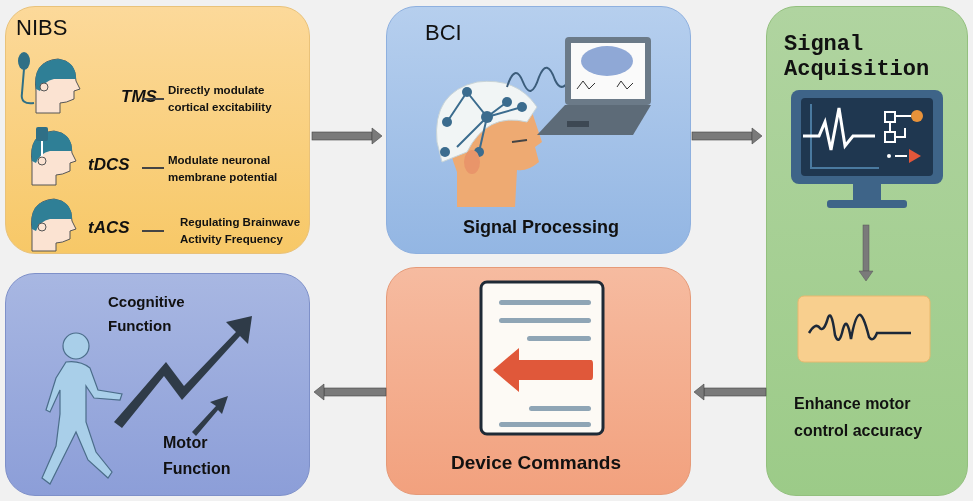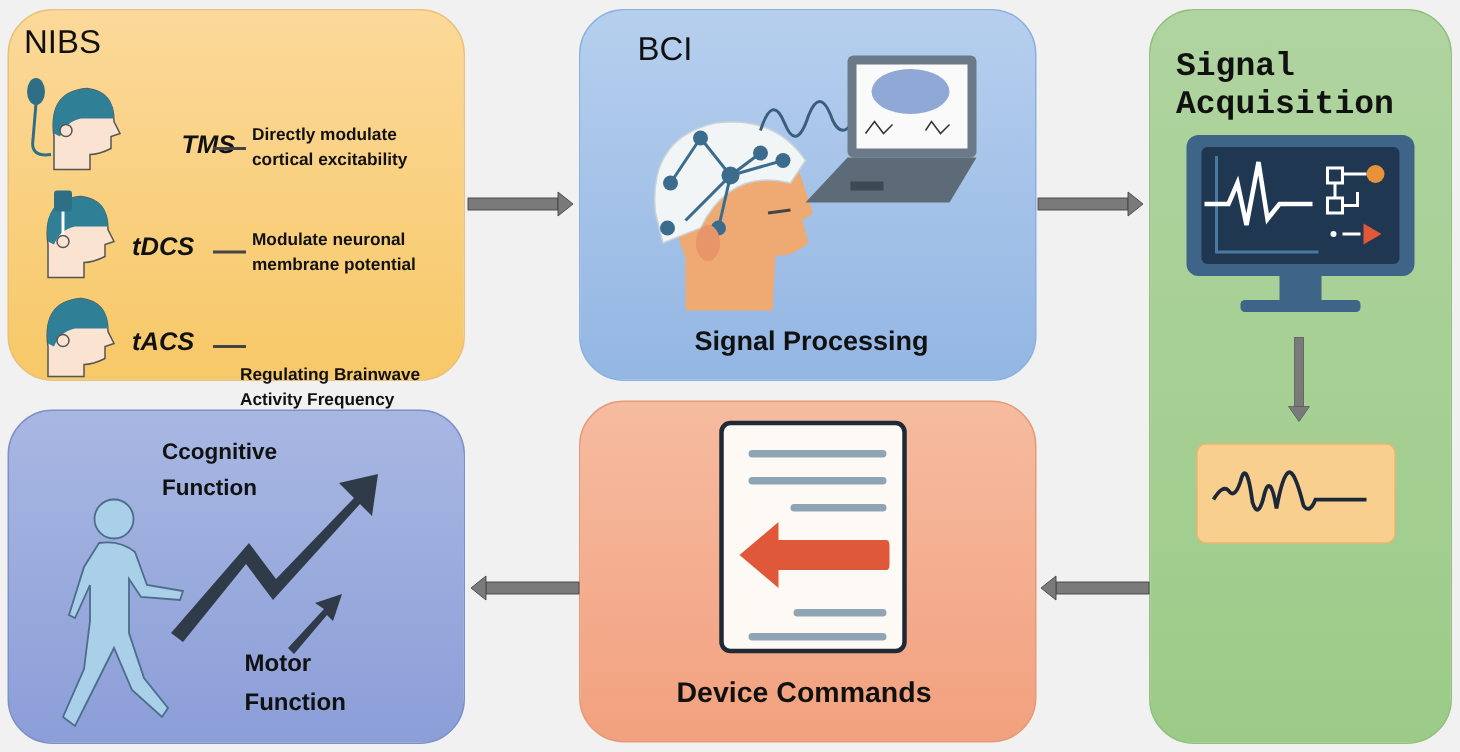--- a/index.html
+++ b/index.html
@@ -54,21 +54,21 @@
 
   <div class="tech" style="left:82px;top:148px;">tDCS</div>
   <div class="dash" style="left:136px;top:160px;"></div>
   <div class="desc" style="left:162px;top:145px;">
     <div>Modulate neuronal</div>
     <div>membrane potential</div>
   </div>
 
   <div class="tech" style="left:82px;top:211px;">tACS</div>
   <div class="dash" style="left:136px;top:223px;"></div>
-  <div class="desc" style="left:154px;top:207px;margin-top:28px;">
+  <div class="desc" style="left:174px;top:207px;">
     <div>Regulating Brainwave</div>
     <div>Activity Frequency</div>
   </div>
 </div>
 
 <div class="box" id="bci">
   <div class="title" style="left:38px;top:13px;">BCI</div>
   <svg style="left:40px;top:55px;" width="130" height="150" viewBox="0 0 130 150">
     <path d="M30 145 L30 110 Q10 60 40 30 Q80 10 105 50 L115 80 L108 85 L112 100 Q100 110 90 108 L88 145 Z" fill="#eeaa72"></path>
     <path d="M10 80 Q5 30 50 20 Q90 15 110 45 L100 60 Q60 50 40 90 L15 100 Z" fill="#f1f5f5" stroke="#c8d4d8"></path>
@@ -116,20 +116,24 @@
   </svg>
 
   <svg class="arrow" style="left:91px;top:218px;" width="16" height="58" viewBox="0 0 16 58">
     <rect x="5" y="0" width="6" height="46" fill="#7a7a7a" stroke="#555" stroke-width="0.5"></rect>
     <path d="M1 46 L15 46 L8 56 Z" fill="#7a7a7a" stroke="#555" stroke-width="0.5"></path>
   </svg>
   <svg style="left:30px;top:288px;" width="134" height="68" viewBox="0 0 134 68">
     <rect x="1" y="1" width="132" height="66" rx="6" fill="#f8cf8e" stroke="#e8b86f"></rect>
     <path d="M12 38 Q18 28 22 32 Q26 38 30 26 Q34 10 38 40 Q42 52 46 34 Q50 20 54 44 Q58 22 62 20 Q66 18 72 42 Q76 48 80 38 L114 38" stroke="#1c2838" stroke-width="2.5" fill="none"></path>
   </svg>
+  <div class="lbl" style="left:27px;top:383px;font-size:16px;line-height:27px;">
+    <div>Enhance motor</div>
+    <div>control accuracy</div>
+  </div>
 </div>
 
 <div class="box" id="device">
   <svg style="left:92px;top:12px;" width="128" height="160" viewBox="0 0 128 160">
     <rect x="2" y="2" width="122" height="152" rx="6" fill="#fdfaf5" stroke="#1f2a36" stroke-width="3"></rect>
     <rect x="20" y="20" width="92" height="5" rx="2.5" fill="#8fa5b5"></rect>
     <rect x="20" y="38" width="92" height="5" rx="2.5" fill="#8fa5b5"></rect>
     <rect x="48" y="56" width="64" height="5" rx="2.5" fill="#8fa5b5"></rect>
     <path d="M14 90 L40 68 L40 80 L112 80 Q114 80 114 84 L114 96 Q114 100 112 100 L40 100 L40 112 Z" fill="#e0583a"></path>
     <rect x="50" y="126" width="62" height="5" rx="2.5" fill="#8fa5b5"></rect>

